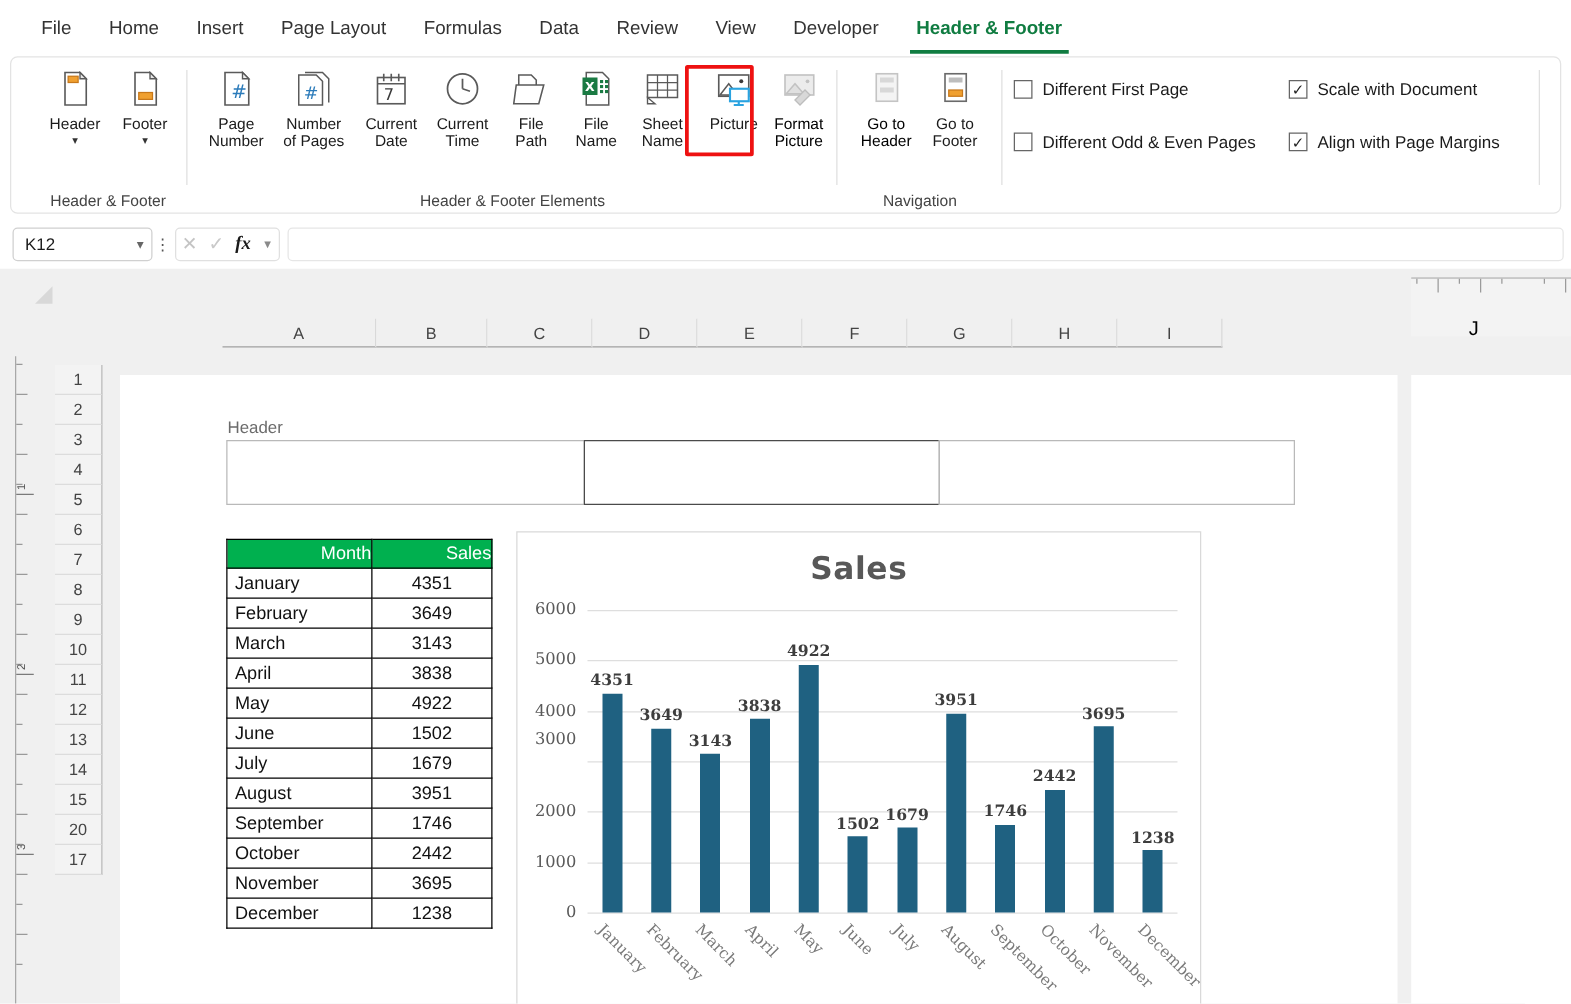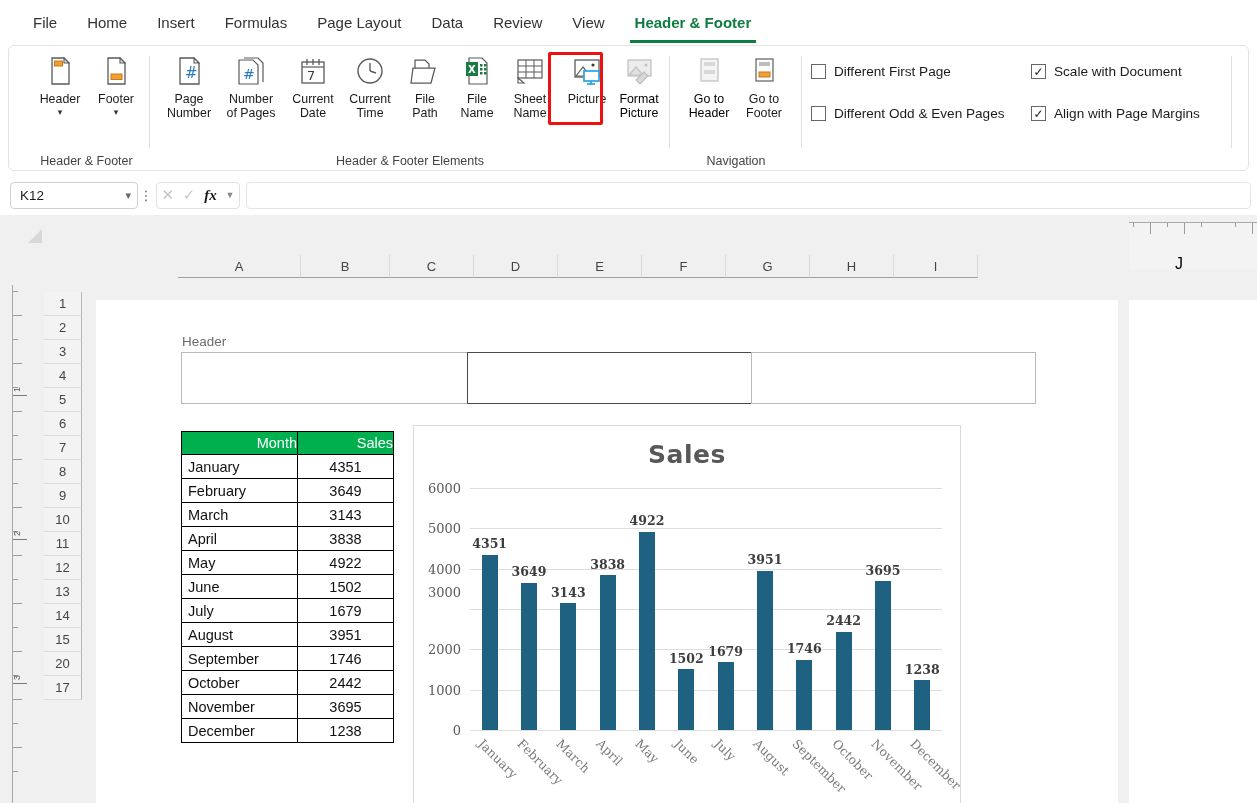--- a/index.html
+++ b/index.html
@@ -68,21 +68,21 @@
     display: flex; align-items: center; justify-content: center;
     font-size: 12px; color: #222; line-height: 1; flex: none;
   }
 
   
   .fbar {
     position: absolute; left: 0; top: 175px; width: 1257px; height: 40px;
     background: #ffffff; display: flex; align-items: center; padding-left: 10px;
   }
   .namebox {
-    width: 128px; height: 27px; border: 1px solid #d0d0d0; border-radius: 4px;
+    width: 112px; height: 27px; border: 1px solid #d0d0d0; border-radius: 4px;
     background: #fff; display: flex; align-items: center;
     padding: 0 6px 0 9px; justify-content: space-between; cursor: pointer;
   }
   .namebox .nbv { font-size: 13.5px; color: #1b1b1b; }
   .dots { width: 16px; text-align: center; color: #555; font-size: 13px; letter-spacing: 0; }
   .fxgrp {
     width: 84px; height: 27px; border: 1px solid #e0e0e0; border-radius: 4px;
     background: #fff; display: flex; align-items: center;
     justify-content: space-around; margin-left: 2px;
   }
@@ -217,25 +217,26 @@
 </style>
 </head>
 <body>
 
 <div id="app">
 
   <div class="tabbar">
     <div class="tab">File</div>
     <div class="tab">Home</div>
     <div class="tab">Insert</div>
+    <div class="tab">Page Layout</div>
     <div class="tab">Formulas</div>
-    <div class="tab">Page Layout</div>
     <div class="tab">Data</div>
     <div class="tab">Review</div>
     <div class="tab">View</div>
+    <div class="tab">Developer</div>
     <div class="tab active">Header &amp; Footer</div>
   </div>
 
   <div class="ribbon">
 
     <div class="rgroup" style="left:0;width:155px;">
       <div class="rbtn" style="left:21px;">
         <span class="ico">
           <svg width="34" height="34" viewBox="0 0 34 34">
             <path d="M9 4 H21 L26 9 V30 H9 Z" fill="#fff" stroke="#5a5a5a" stroke-width="1.3"></path>

